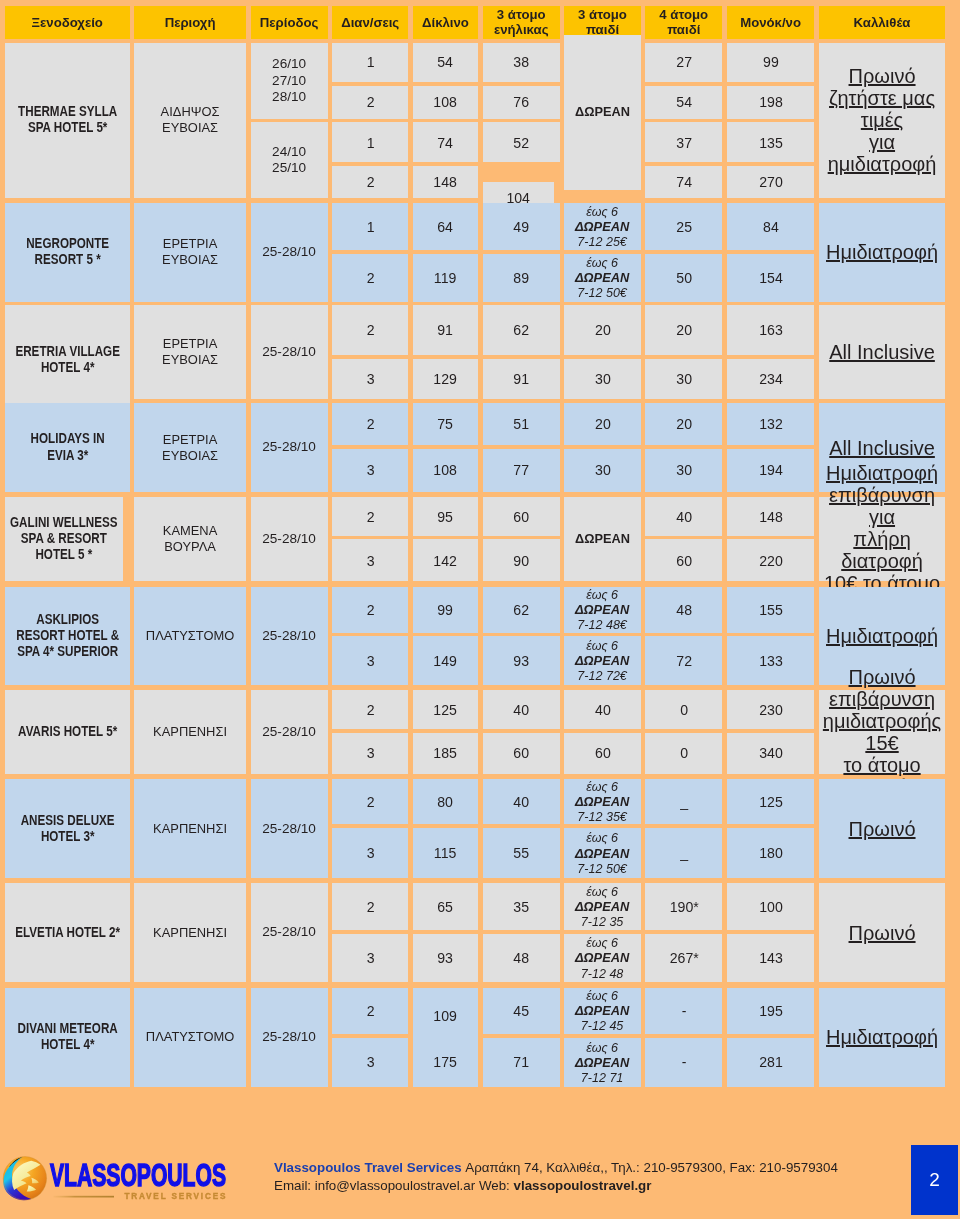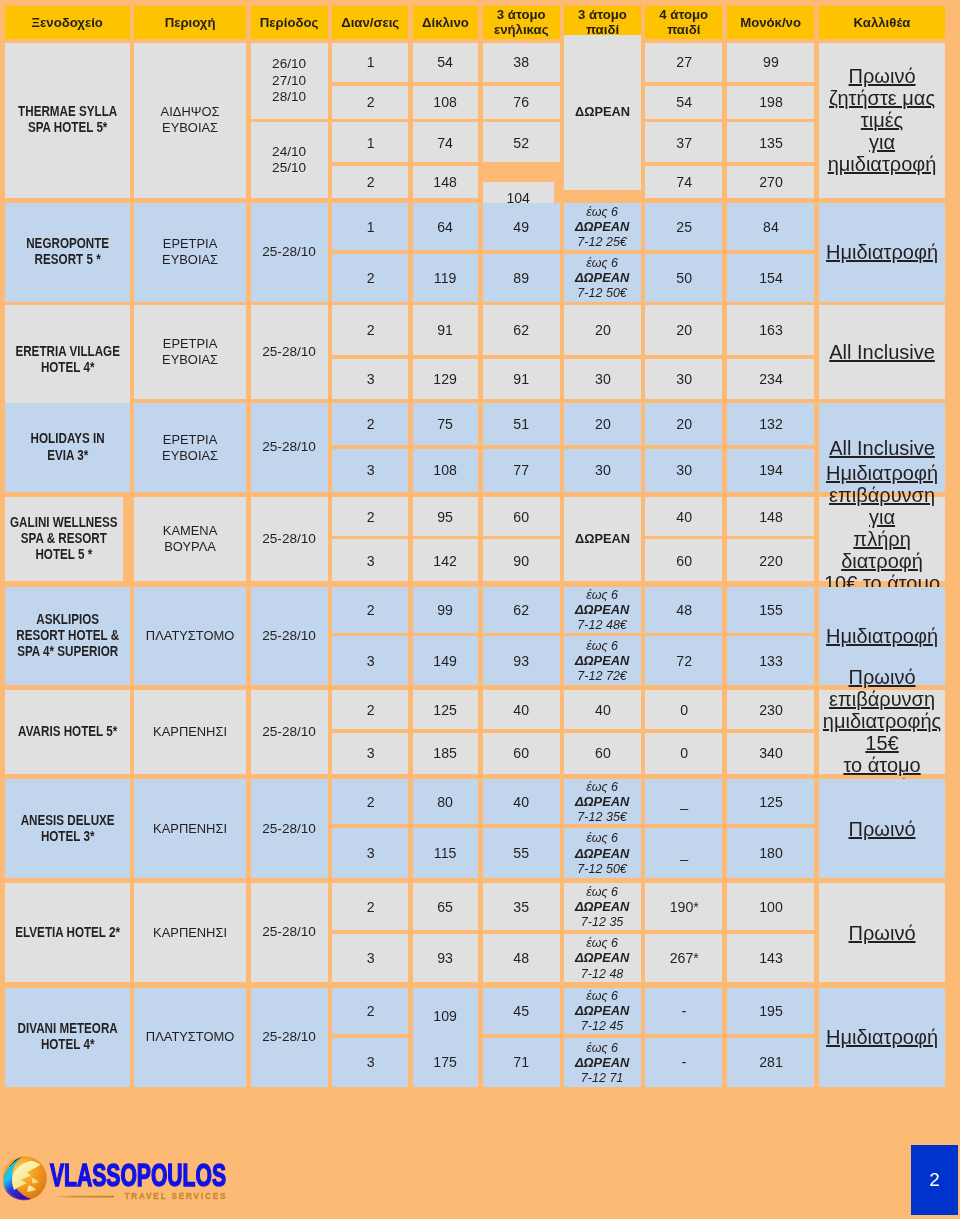--- a/index.html
+++ b/index.html
@@ -292,18 +292,20 @@
         <circle cx="24.9" cy="25.3" r="21.7" fill="none" stroke="#cf8f2e" stroke-width="0.9" opacity="0.45"></circle>
       </g>
       <g>
         <text x="50" y="32.8" textLength="176" lengthAdjust="spacingAndGlyphs" font-family="'Liberation Sans',sans-serif" font-size="31.5" font-weight="bold" fill="#1010E8" stroke="#1010E8" stroke-width="1.5" paint-order="stroke">VLASSOPOULOS</text>
       </g>
       <rect x="53.5" y="42.8" width="60.5" height="1.7" fill="url(#gRule)"></rect>
       <text x="124.4" y="46.4" textLength="101" lengthAdjust="spacing" font-family="'Liberation Sans',sans-serif" font-size="8.2" font-weight="bold" fill="#C68A33" stroke="#C68A33" stroke-width="0.35" paint-order="stroke">TRAVEL SERVICES</text>
     </svg>
   </div>
   <div id="ftext">
+    <div><span class="b">Vlassopoulos Travel Services</span><span> Αραπάκη 74, Καλλιθέα,, Τηλ.: 210-9579300, Fax: 210-9579304</span></div>
+    <div><span>Email: info@vlassopoulostravel.ar Web: </span><span class="b2">vlassopoulostravel.gr</span></div>
   </div>
 </div>
 <div id="pagebadge">
       <span>2</span>
     </div>
 </div>
 
 </body></html>

